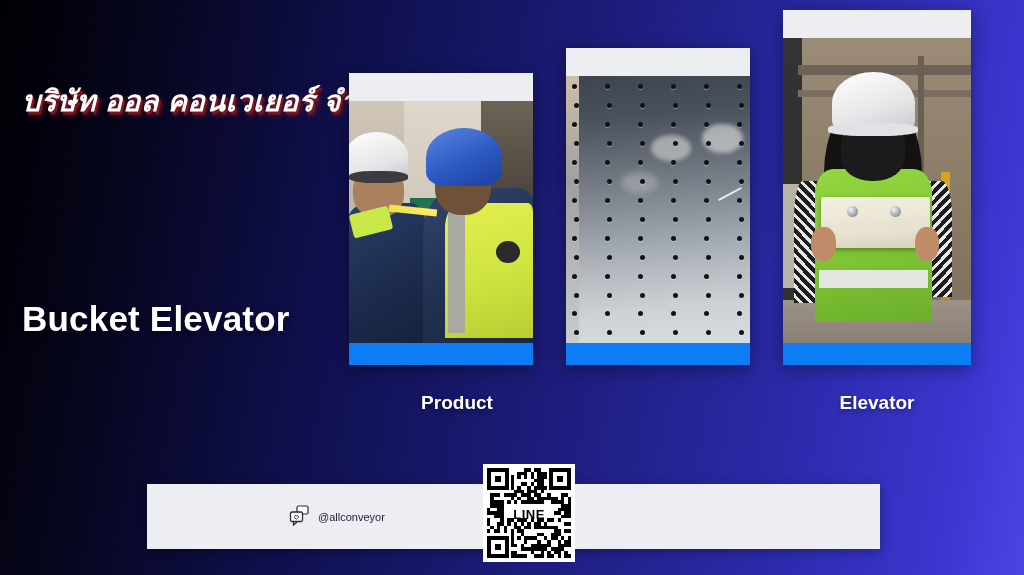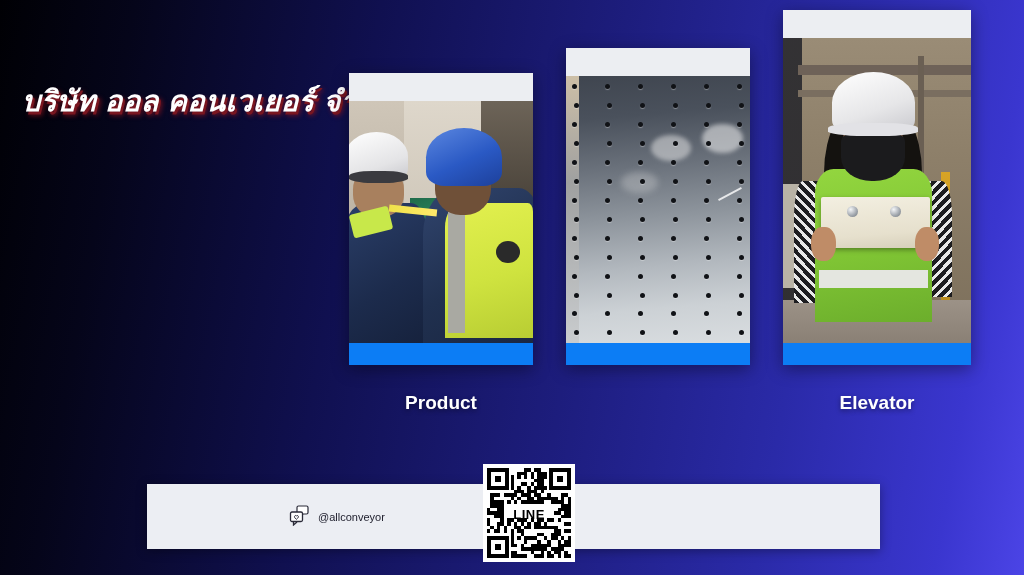--- a/index.html
+++ b/index.html
@@ -94,21 +94,21 @@
     text-align: center;
     color: #ffffff;
     font-size: 19px;
     font-weight: bold;
     line-height: 1.32;
     text-shadow: 0 2px 5px rgba(0,0,0,.4);
   }
 
   
   #card-product { left: 349px; top: 73px; width: 184px; height: 292px; }
-  #label-product { left: 349px; top: 390px; width: 184px; }
+  #label-product { left: 365px; top: 390px; width: 184px; }
 
   
   #card-bucket { left: 566px; top: 48px; width: 184px; height: 317px; }
   #label-bucket { left: 566px; top: 390px; width: 184px; }
 
   
   #card-service { left: 783px; top: 10px; width: 188px; height: 355px; }
   #label-service { left: 783px; top: 390px; width: 188px; }
 
   
@@ -388,20 +388,21 @@
   }
 </style>
 </head>
 <body>
 
 <div id="slide">
 
   <div id="company-name">บริษัท ออล คอนเวเยอร์ จำกัด</div>
 
 
+  <div id="main-title">Bucket Elevator</div>
 
   <div class="card" id="card-product">
     <div class="card-topband"></div>
     <div class="card-photo">
       <div class="ph1">
         <div class="wallpanel"></div>
         <div class="darkband"></div>
         <div class="greenbox"></div>
         <div class="floor"></div>
         <div class="worker-left-body"></div>

